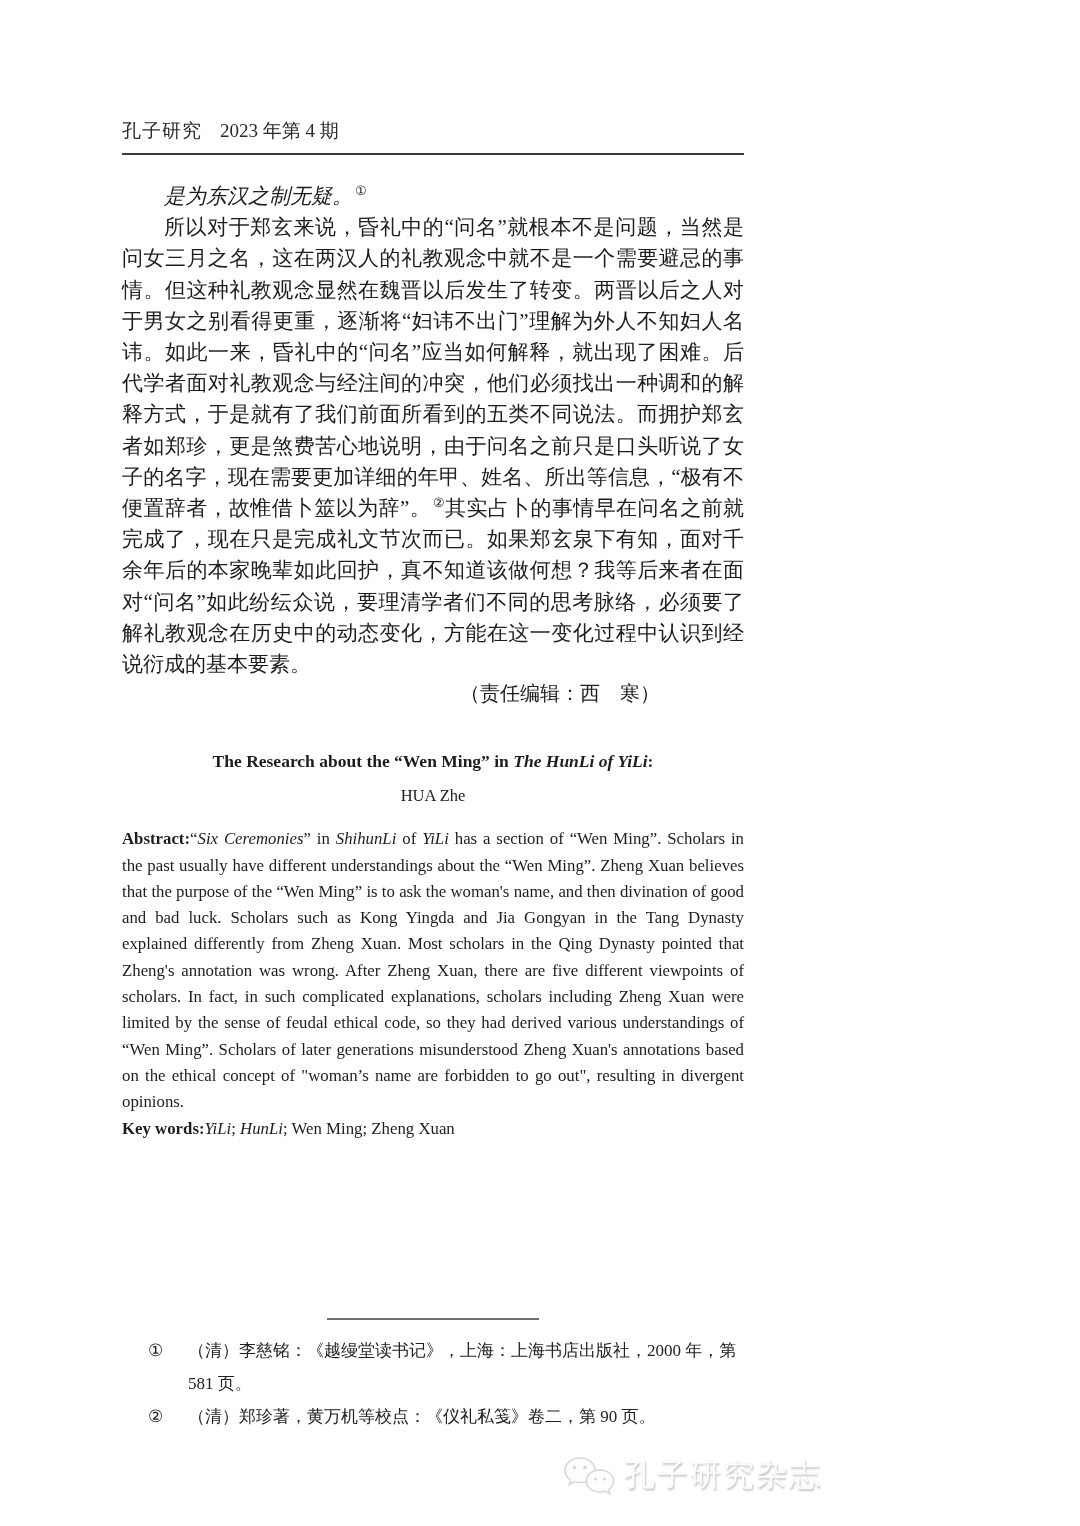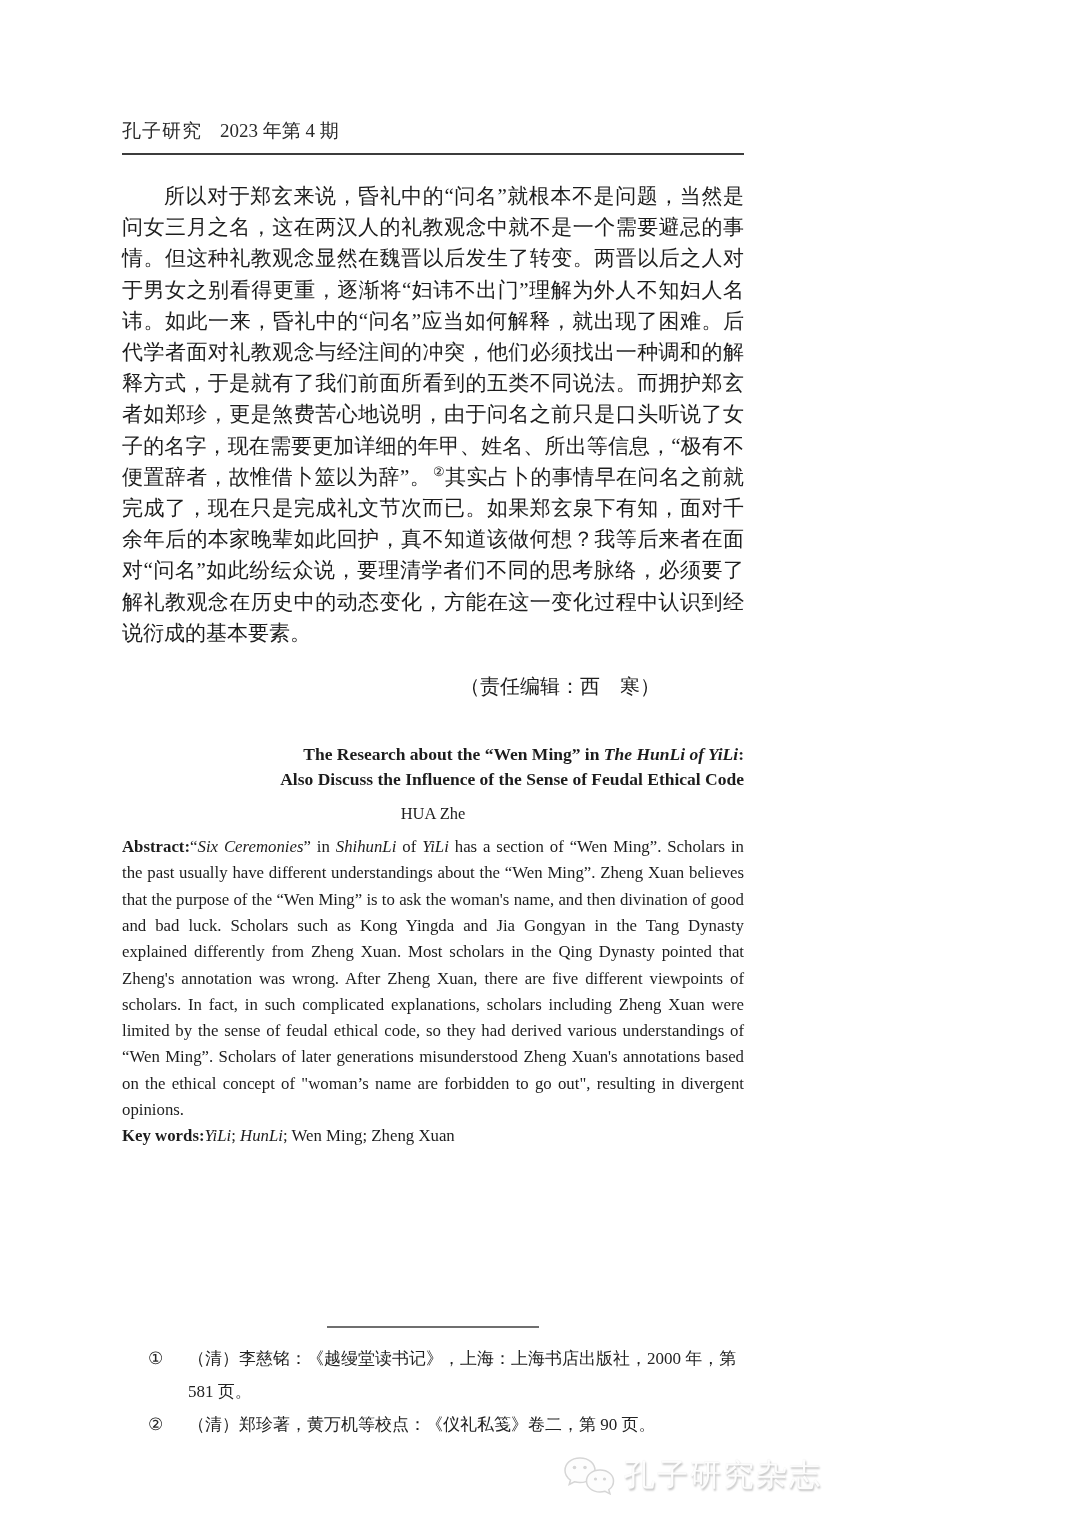--- a/index.html
+++ b/index.html
@@ -18,27 +18,27 @@
     font-size:19px; color:#2a2a2a;
     padding-bottom:9px; border-bottom:2px solid #3c3c3c;
   }
   .header .journal { letter-spacing:1px; }
 
   .body-text { margin-top:26px; font-size:21px; line-height:31.2px; text-align:justify; }
   .body-text p { margin:0; text-indent:42px; }
   .kai { font-style:italic; }
   sup.noteref { font-size:13px; line-height:0; vertical-align:super; padding-left:2px; }
 
-  .editor { margin-top:24px; padding-right:84px; text-align:right; font-size:20px; }
+  .editor { padding-right:84px; text-align:right; font-size:20px; }
 
-  .en-title { margin-top:42px; text-align:right; font-weight:bold; font-size:17.5px; line-height:25px; }
+  .en-title { margin-top:42px; text-align:center; font-weight:bold; font-size:17.5px; line-height:25px; }
   .en-title .it { font-style:italic; }
   .author { margin-top:12px; text-align:center; font-size:16.5px; }
 
-  .abstract { margin-top:10px; font-size:16.8px; line-height:26.3px; text-align:justify; }
+  .abstract { margin-top:20px; font-size:16.8px; line-height:26.3px; text-align:justify; }
   .abstract .label, .keywords .label { font-weight:bold;text-align:center; }
   .abstract .it, .keywords .it { font-style:italic; }
   .keywords { font-size:16.8px; line-height:26.3px; text-align:left; }
 
   .fnrule { margin-top:176px; width:212px; border:0; border-top:2px solid #6f6f6f; }
   .footnotes { margin-top:14px; padding-left:26px; font-size:17px; line-height:33px; color:#222; }
   .fn { display:flex; }
   .fn-marker { flex:none; width:40px; }
   .fn-text { flex:1; }
 
@@ -60,28 +60,28 @@
 
 <div class="page">
   <div class="content">
 
     <div class="header">
       <span class="journal">孔子研究</span>
       <span class="issue">2023 年第 4 期</span>
     </div>
 
     <div class="body-text">
+      <p><span class="kai">是为东汉之制无疑。</span><sup class="noteref">①</sup></p>
       <p><span>所以对于郑玄来说，昏礼中的“问名”就根本不是问题，当然是问女三月之名，这在两汉人的礼教观念中就不是一个需要避忌的事情。但这种礼教观念显然在魏晋以后发生了转变。两晋以后之人对于男女之别看得更重，逐渐将“妇讳不出门”理解为外人不知妇人名讳。如此一来，昏礼中的“问名”应当如何解释，就出现了困难。后代学者面对礼教观念与经注间的冲突，他们必须找出一种调和的解释方式，于是就有了我们前面所看到的五类不同说法。而拥护郑玄者如郑珍，更是煞费苦心地说明，由于问名之前只是口头听说了女子的名字，现在需要更加详细的年甲、姓名、所出等信息，“极有不便置辞者，故惟借卜筮以为辞”。</span><sup class="noteref">②</sup><span>其实占卜的事情早在问名之前就完成了，现在只是完成礼文节次而已。如果郑玄泉下有知，面对千余年后的本家晚辈如此回护，真不知道该做何想？我等后来者在面对“问名”如此纷纭众说，要理清学者们不同的思考脉络，必须要了解礼教观念在历史中的动态变化，方能在这一变化过程中认识到经说衍成的基本要素。</span></p>
     </div>
 
     <div class="editor">（责任编辑：西　寒）</div>
 
     <div class="en-title">
       <div><span>The Research about the “Wen Ming” in </span><span class="it">The HunLi of YiLi</span><span>:</span></div>
-      <div>Also Discuss the Influence of the Sense of Feudal Ethical Code</div>
     </div>
     <div class="author">HUA Zhe</div>
 
     <div class="abstract">
       <span class="label">Abstract:</span><span>“</span><span class="it">Six Ceremonies</span><span>” in </span><span class="it">ShihunLi</span><span> of </span><span class="it">YiLi</span><span> has a section of “Wen Ming”. Scholars in the past usually have different understandings about the “Wen Ming”. Zheng Xuan believes that the purpose of the “Wen Ming” is to ask the woman's name, and then divination of good and bad luck. Scholars such as Kong Yingda and Jia Gongyan in the Tang Dynasty explained differently from Zheng Xuan. Most scholars in the Qing Dynasty pointed that Zheng's annotation was wrong. After Zheng Xuan, there are five different viewpoints of scholars. In fact, in such complicated explanations, scholars including Zheng Xuan were limited by the sense of feudal ethical code, so they had derived various understandings of “Wen Ming”. Scholars of later generations misunderstood Zheng Xuan's annotations based on the ethical concept of "woman’s name are forbidden to go out", resulting in divergent opinions.</span>
     </div>
 
     <div class="keywords">
       <span class="label">Key words:</span><span class="it">YiLi</span><span>; </span><span class="it">HunLi</span><span>; Wen Ming; Zheng Xuan</span>
     </div>

